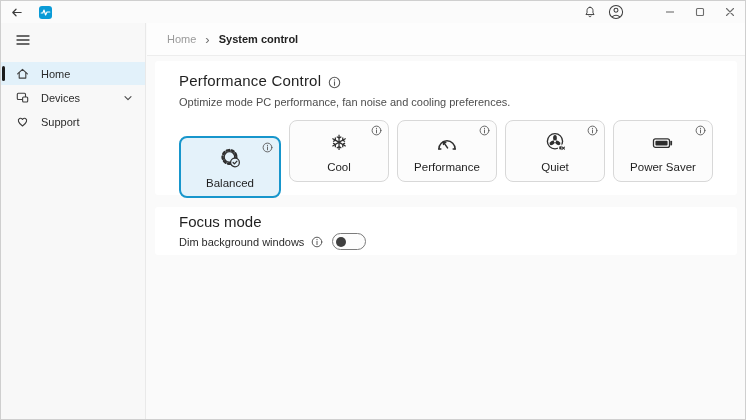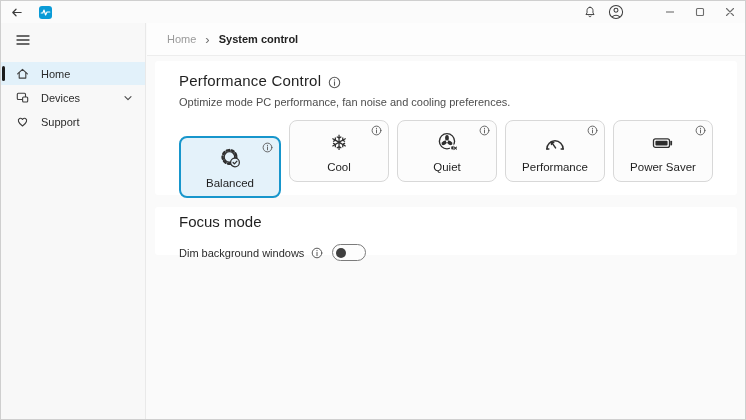--- a/index.html
+++ b/index.html
@@ -43,21 +43,21 @@
 
   .cards { margin-top:12px; display:flex; gap:8px; }
   .mode-card { position:relative; flex:1; height:62px; border:1px solid #d8d8d8; border-radius:8px; background:#fcfcfc; display:flex; flex-direction:column; align-items:center; justify-content:center; gap:5px; cursor:pointer; }
   .mode-card.selected { border:2px solid #1796cc; background:#e4f2fa;margin-top:16px; }
   .card-info { position:absolute; top:4px; right:6px; color:#5a5a5a; display:flex; }
   .mode-ico { height:26px; display:flex; align-items:center; justify-content:center; color:#2f2f2f; }
   .mode-label { font-size:11.5px; color:#1f1f1f; }
   .snow { font-size:21px; line-height:1; color:#2f2f2f; }
 
   .focus-title { font-size:15px; color:#1f1f1f; }
-  .focus-row { margin-top:14px; display:flex; align-items:center; gap:7px; }
+  .focus-row { margin-top:3px; display:flex; align-items:center; gap:7px; }
   .focus-label { font-size:11px; color:#2b2b2b; }
   .toggle { width:34px; height:17px; border:1px solid #7b7b7b; border-radius:9px; background:#fdfdfd; position:relative; cursor:pointer; margin-left:2px; }
   .toggle-knob { position:absolute; left:3px; top:2.5px; width:10px; height:10px; border-radius:50%; background:#3f3f3f; }
 
   svg { display:block; }
 </style>
 </head>
 <body>
 
 <div class="window">
@@ -212,20 +212,39 @@
             <svg width="11" height="11" viewBox="0 0 12 12" fill="none" stroke="currentColor" stroke-width="1" stroke-linecap="round">
               <circle cx="6" cy="6" r="4.8"></circle>
                 <path d="M6 5.4v3.2"></path>
                 <circle cx="6" cy="3.6" r=".65" fill="currentColor" stroke="none"></circle>
             </svg>
           </span>
           <span class="mode-ico">
             <span class="snow">❄</span>
           </span>
           <span class="mode-label">Cool</span>
+        </div>
+
+        <div class="mode-card">
+          <span class="card-info">
+            <svg width="11" height="11" viewBox="0 0 12 12" fill="none" stroke="currentColor" stroke-width="1" stroke-linecap="round">
+              <circle cx="6" cy="6" r="4.8"></circle>
+                <path d="M6 5.4v3.2"></path>
+                <circle cx="6" cy="3.6" r=".65" fill="currentColor" stroke="none"></circle>
+            </svg>
+          </span>
+          <span class="mode-ico">
+            <svg width="26" height="24" viewBox="0 0 24 22" fill="none" stroke="#2f2f2f" stroke-width="1.4" stroke-linecap="round" stroke-linejoin="round">
+              <path d="M4.5 16.5a7.5 7.5 0 0 1 15 0"></path>
+              <path d="M4.5 16.5h1.8M17.7 16.5h1.8"></path>
+              <path d="M12.5 15.5 8.6 10"></path>
+              <path d="m8.6 10 .2 2.3M8.6 10l2.2.5"></path>
+            </svg>
+          </span>
+          <span class="mode-label">Performance</span>
         </div>
 
         <div class="mode-card">
           <span class="card-info">
             <svg width="11" height="11" viewBox="0 0 12 12" fill="none" stroke="currentColor" stroke-width="1" stroke-linecap="round">
               <circle cx="6" cy="6" r="4.8"></circle>
                 <path d="M6 5.4v3.2"></path>
                 <circle cx="6" cy="3.6" r=".65" fill="currentColor" stroke="none"></circle>
             </svg>
           </span>
@@ -248,39 +267,20 @@
 
         <div class="mode-card">
           <span class="card-info">
             <svg width="11" height="11" viewBox="0 0 12 12" fill="none" stroke="currentColor" stroke-width="1" stroke-linecap="round">
               <circle cx="6" cy="6" r="4.8"></circle>
                 <path d="M6 5.4v3.2"></path>
                 <circle cx="6" cy="3.6" r=".65" fill="currentColor" stroke="none"></circle>
             </svg>
           </span>
           <span class="mode-ico">
-            <svg width="26" height="24" viewBox="0 0 24 22" fill="none" stroke="#2f2f2f" stroke-width="1.4" stroke-linecap="round" stroke-linejoin="round">
-              <path d="M4.5 16.5a7.5 7.5 0 0 1 15 0"></path>
-              <path d="M4.5 16.5h1.8M17.7 16.5h1.8"></path>
-              <path d="M12.5 15.5 8.6 10"></path>
-              <path d="m8.6 10 .2 2.3M8.6 10l2.2.5"></path>
-            </svg>
-          </span>
-          <span class="mode-label">Performance</span>
-        </div>
-
-        <div class="mode-card">
-          <span class="card-info">
-            <svg width="11" height="11" viewBox="0 0 12 12" fill="none" stroke="currentColor" stroke-width="1" stroke-linecap="round">
-              <circle cx="6" cy="6" r="4.8"></circle>
-                <path d="M6 5.4v3.2"></path>
-                <circle cx="6" cy="3.6" r=".65" fill="currentColor" stroke="none"></circle>
-            </svg>
-          </span>
-          <span class="mode-ico">
             <svg width="26" height="24" viewBox="0 0 24 24" fill="none">
               <rect x="2.5" y="7.8" width="16" height="8.6" rx="2" stroke="#2f2f2f" stroke-width="1.3"></rect>
               <rect x="4.4" y="9.7" width="12.2" height="4.8" rx="1" fill="#2d2d2d"></rect>
               <path d="M20.2 10.6v3" stroke="#2f2f2f" stroke-width="1.8" stroke-linecap="round"></path>
             </svg>
           </span>
           <span class="mode-label">Power Saver</span>
         </div>
 
       </div>

